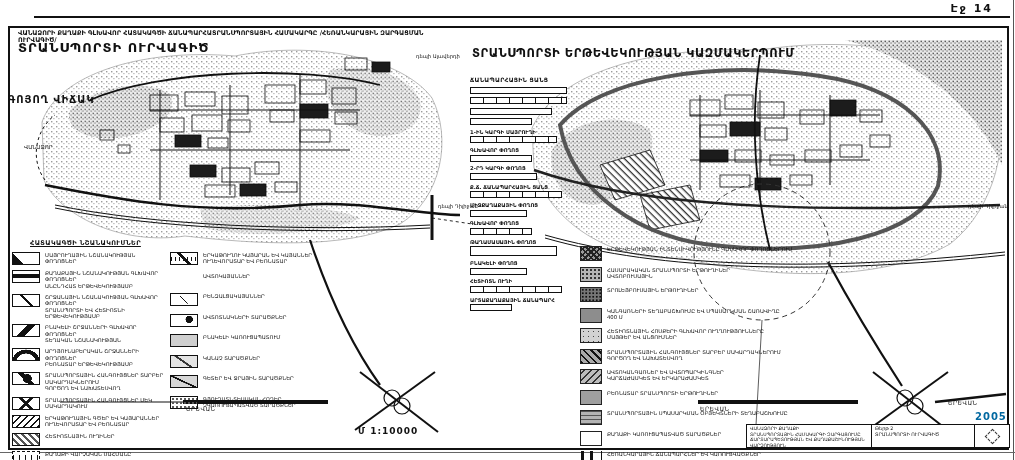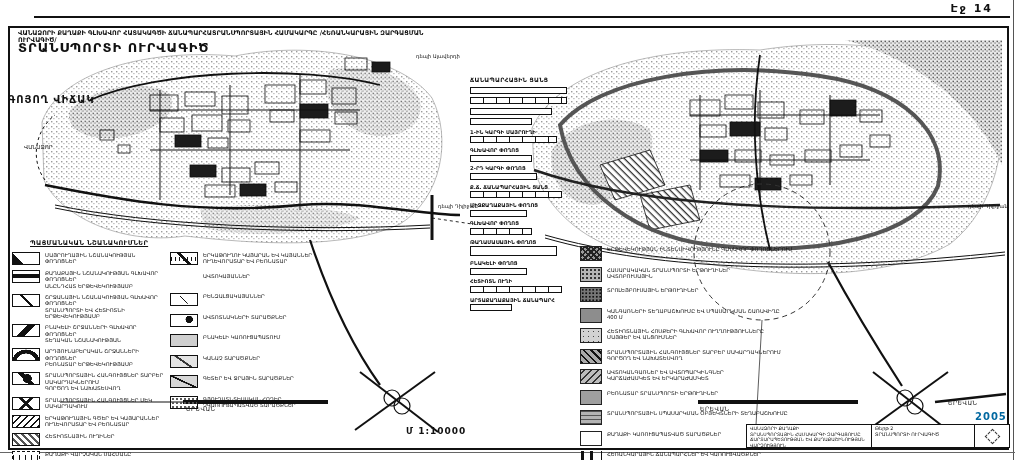--- a/index.html
+++ b/index.html
@@ -230,28 +230,29 @@
 
   <div class="pagenum">Էջ 14</div>
 
   <div class="t-small">ՎԱՆԱՁՈՐԻ ՔԱՂԱՔԻ ԳԼԽԱՎՈՐ ՀԱՏԱԿԱԳԾԻ ՃԱՆԱՊԱՐՀԱՏՐԱՆՍՊՈՐՏԱՅԻՆ ՀԱՄԱԿԱՐԳԸ /ՀԵՌԱՆԿԱՐԱՅԻՆ ԶԱՐԳԱՑՄԱՆ ՈՒՐՎԱԳԻԾ/</div>
   <div class="t-big">ՏՐԱՆՍՊՈՐՏԻ ՈՒՐՎԱԳԻԾ</div>
   <div class="t-status">ԳՈՅՈՂ ՎԻՃԱԿ</div>
   <div class="t-area">ՎԱՆԱՁՈՐ</div>
   <div class="lbl" style="left:416px;top:54px;width:46px;">դեպի Ալավերդի</div>
   <div class="lbl" style="left:438px;top:204px;width:40px;">դեպի Դիլիջան</div>
   <div class="lbl lbl-road" style="left:186px;top:406px;">ԵՐԵՎԱՆ</div>
-  <div class="lbl lbl-scale" style="left:358px;top:426px;margin-left:48px;">Մ 1:10000</div>
-
+  <div class="lbl lbl-scale" style="left:358px;top:426px;">Մ 1:10000</div>
+
+  <div class="t-right">ՏՐԱՆՍՊՈՐՏԻ ԵՐԹԵՎԵԿՈՒԹՅԱՆ ԿԱԶՄԱԿԵՐՊՈՒՄ</div>
   <div class="lbl" style="left:968px;top:204px;width:40px;">դեպի Դիլիջան</div>
   <div class="lbl lbl-road" style="left:700px;top:406px;">ԵՐԵՎԱՆ</div>
   <div class="lbl lbl-road" style="left:948px;top:400px;">ԵՐԵՎԱՆ</div>
   <div class="lbl lbl-year" style="left:975px;top:411px;">2005</div>
 
-  <div class="leg-head">ՊԱՅՄԱՆԱԿԱՆ ՆՇԱՆԱԿՈՒՄՆԵՐ</div>
+  <div class="leg-head">ՀԱՏԱԿԱԳԾԻ ՆՇԱՆԱԿՈՒՄՆԵՐ</div>
   <div id="legcol1" class="legcol">
 
       <div class="leg-item">
         <div class="sym s-corner"></div>
         <div class="leg-txt">
           <div>ՄԱՅՐՈՒՂԱՅԻՆ ՆՇԱՆԱԿՈՒԹՅԱՆ ՓՈՂՈՑՆԵՐ</div>
 
         </div>
       </div>
 

